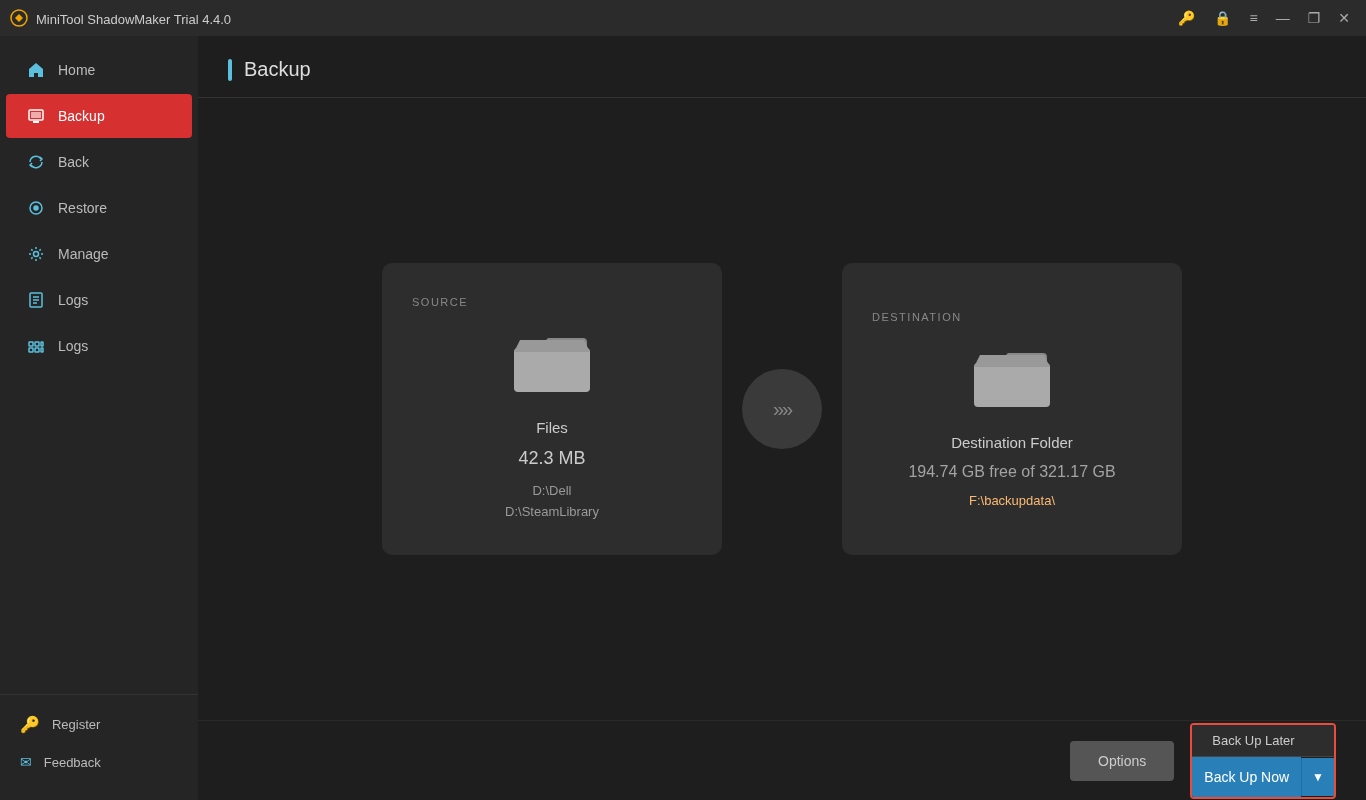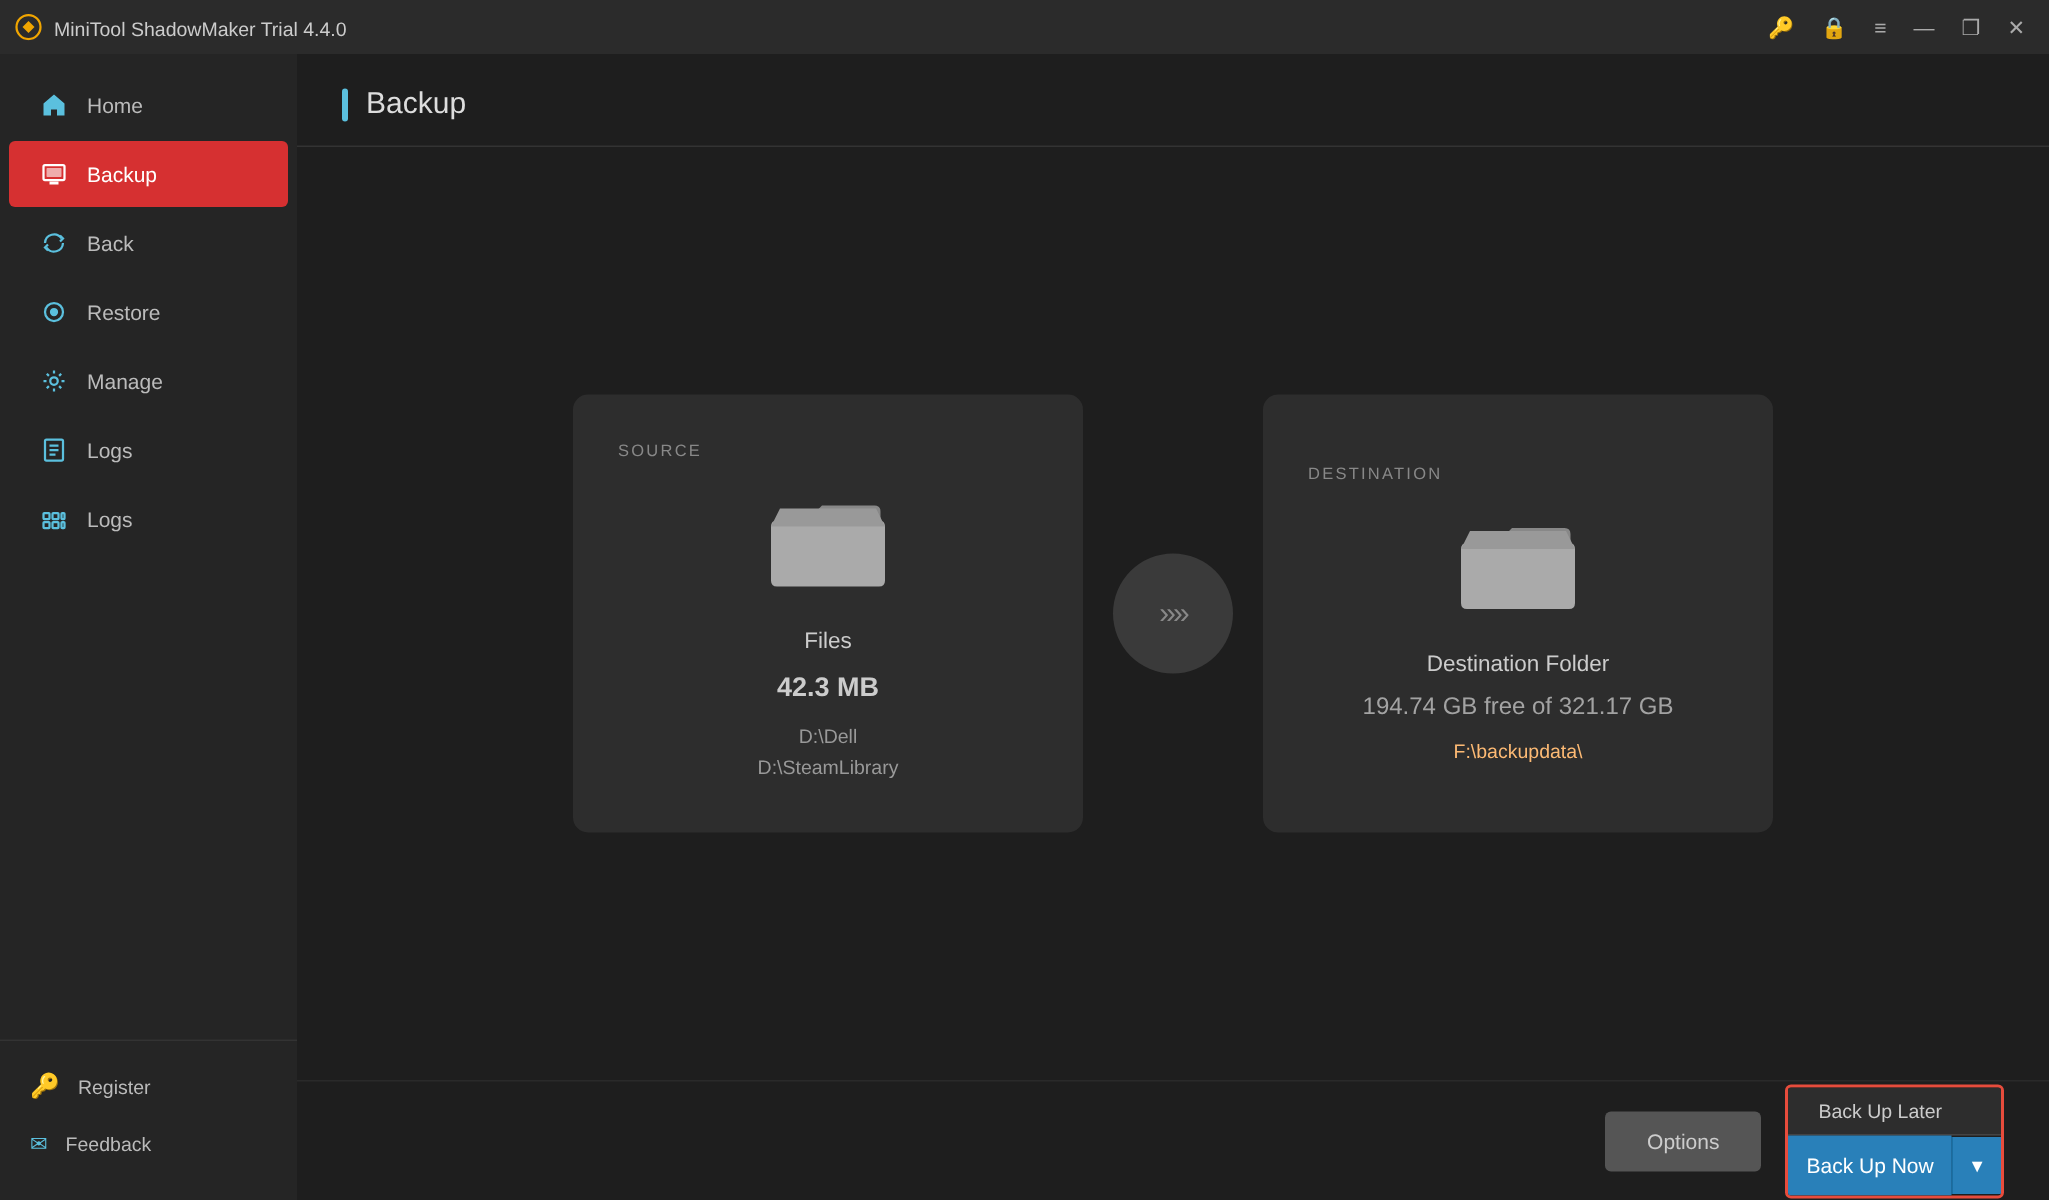--- a/index.html
+++ b/index.html
@@ -183,21 +183,21 @@
       margin-bottom: 8px;
     }
     .card-name {
       font-size: 15px;
       color: #ccc;
       text-align: center;
     }
     .card-size {
       font-size: 18px;
       color: #ccc;
-      font-weight: 700;
+      font-weight: 400;
       text-align: center;
     }
     .card-paths {
       font-size: 13px;
       color: #999;
       text-align: center;
       line-height: 1.6;
     }
     .card-free {
       font-size: 16px;

